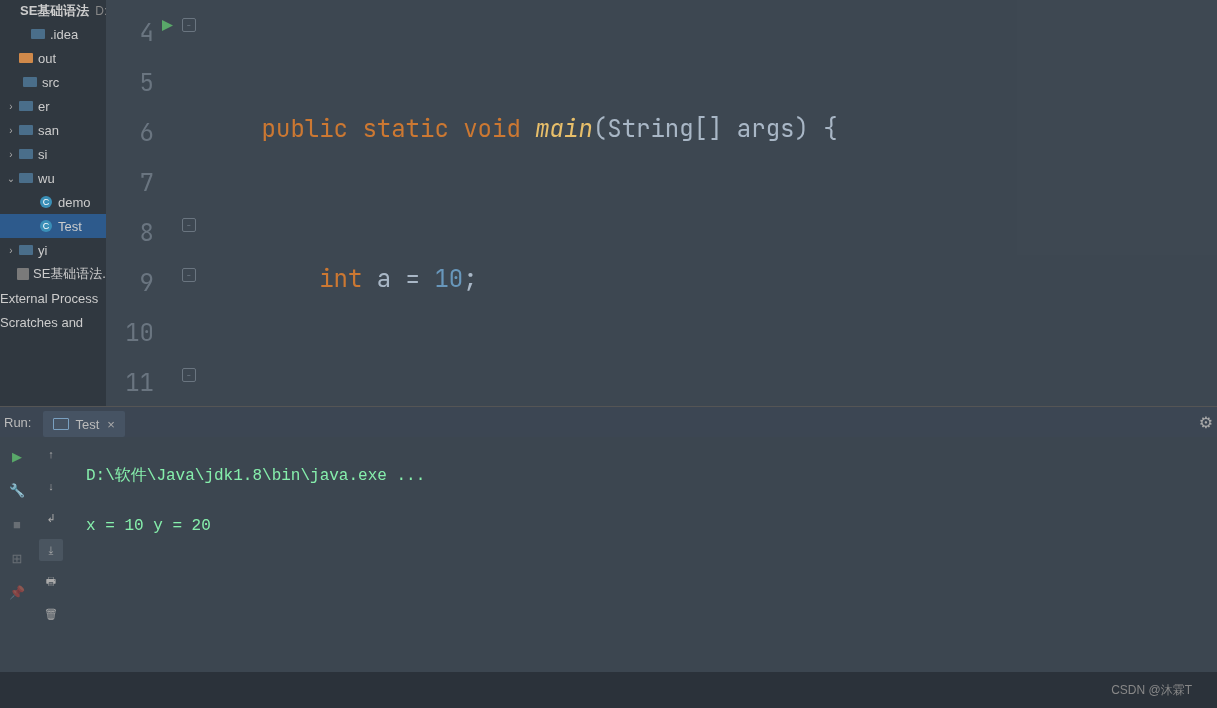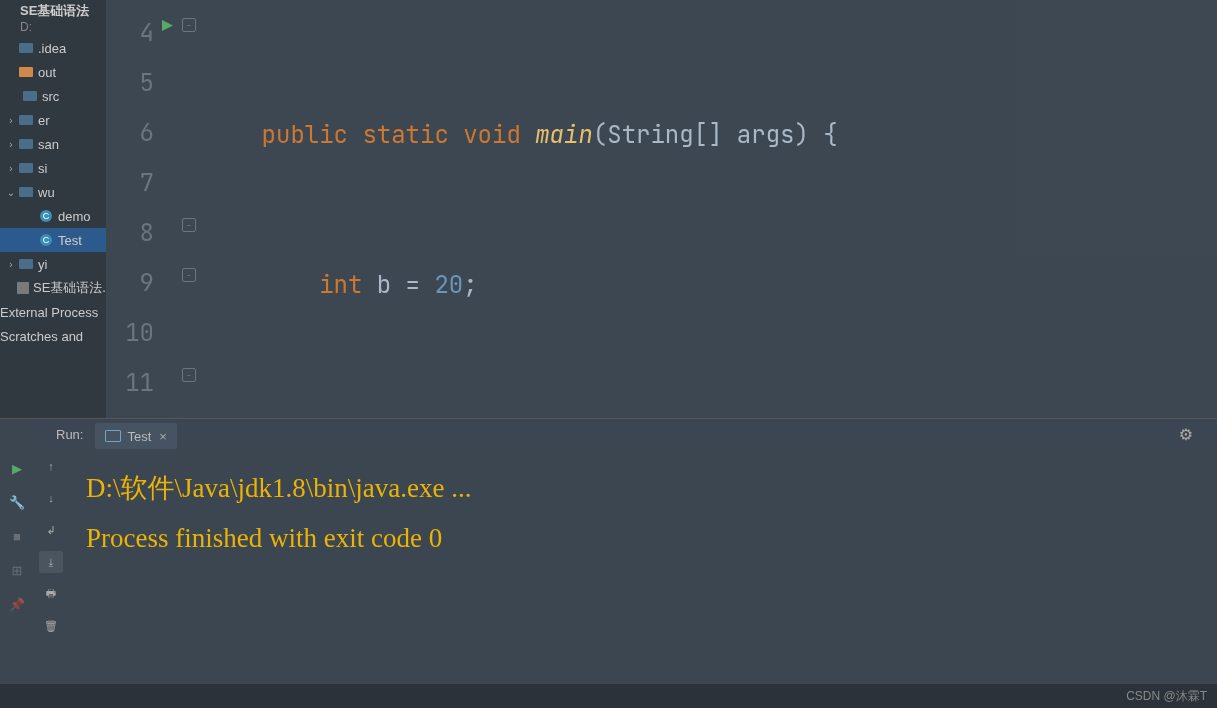--- a/index.html
+++ b/index.html
@@ -1,70 +1,70 @@
 <!DOCTYPE html>
 <html><head>
 <meta charset="utf-8">
 <style>
 * { margin: 0; padding: 0; box-sizing: border-box; }
 body { width: 1217px; height: 708px; background: #3c4650; font-family: "Segoe UI", sans-serif; font-size: 13px; color: #bbbbbb; overflow: hidden; display: flex; flex-direction: column; }
 .main-area { display: flex; flex: 1; overflow: hidden; }
 .sidebar { width: 106px; background: rgba(30,35,40,0.4); overflow: hidden; }
-.tree-header { display: flex; padding: 2px 20px; white-space: nowrap; flex-direction: column; }
+.tree-header { display: flex; align-items: center; padding: 2px 20px; white-space: nowrap; }
 .tree-header .title { font-weight: bold; color: #ccc; margin-right: 6px; }
 .tree-header .path { color: #888; font-size: 12px; }
 .tree-row { display: flex; align-items: center; height: 24px; white-space: nowrap; cursor: pointer; }
 .tree-row .chev { width: 14px; text-align: center; color: #aaa; font-size: 10px; }
 .tree-row .icon { width: 16px; height: 16px; display: inline-flex; align-items: center; justify-content: center; margin-right: 4px; }
 .folder-icon { width: 14px; height: 10px; background: #4a6e8a; border-radius: 1px; }
 .folder-icon.orange { background: #d0894a; }
 .file-icon { width: 12px; height: 12px; border-radius: 50%; background: #3a8fb7; display: flex; align-items: center; justify-content: center; font-size: 9px; color: #fff; }
 .lib-icon { width: 12px; height: 12px; background: #7a7a7a; border-radius: 1px; }
 .tree-row.selected { background: #2d5a8c; color: #fff; }
 .tree-row .label { color: #ccc; }
 .editor { flex: 1; display: flex; position: relative; background: rgba(80,90,100,0.1); font-family: "JetBrains Mono", "Consolas", monospace; font-size: 24px; }
 .gutter { width: 48px; text-align: right; color: #6a7580; line-height: 50px; padding-top: 8px; }
 .gutter-extra { width: 50px; position: relative; }
 .gutter-line { height: 50px; display: flex; align-items: center; position: relative; }
 .run-gutter { color: #59a869; font-size: 18px; }
 .fold-marker { width: 14px; height: 14px; border: 1px solid #6a7580; border-radius: 2px; font-size: 10px; display: flex; align-items: center; justify-content: center; color: #6a7580; position: absolute; right: 8px; }
-.code-area { flex: 1; padding-top: 10px; line-height: 50px; white-space: pre; }
+.code-area { flex: 1; padding-top: 4px; line-height: 50px; white-space: pre; }
 .code-line { height: 50px; }
 .kw { color: #cc7832; }
 .fn { color: #e8bf6a; font-style: italic; }
 .num { color: #6897bb; }
 .par { color: #a9b7c6; }
 .run-panel { height: 266px; display: flex; flex-direction: column; border-top: 1px solid #555; }
-.run-tabbar { height: 30px; background: rgba(60,70,85,0.6); display: flex; align-items: center; padding: 0 24px; color: #bbb; margin-left: 32px; }
+.run-tabbar { height: 30px; background: rgba(60,70,85,0.6); display: flex; align-items: center; padding: 0 4px; color: #bbb; }
 .run-tabbar .label { margin-right: 12px; }
 .run-tab { display: flex; align-items: center; background: rgba(80,95,115,0.5); height: 26px; padding: 0 10px; border-radius: 2px; margin-top: 4px; }
 .run-tab .tab-icon { width: 16px; height: 12px; border: 1px solid #7aa0c0; border-radius: 1px; margin-right: 6px; }
 .run-tab .close { margin-left: 8px; color: #aaa; cursor: pointer; }
 .run-tabbar .gear { margin-left: auto; color: #aaa; cursor: pointer; font-size: 16px; }
 .run-body { flex: 1; display: flex; }
 .run-toolbar { width: 34px; display: flex; flex-direction: column; align-items: center; padding-top: 8px; gap: 12px; color: #aaa; }
 .run-toolbar .btn { width: 22px; height: 22px; display: flex; align-items: center; justify-content: center; cursor: pointer; }
 .run-toolbar .btn.play { color: #59a869; }
 .run-sidebar2 { width: 34px; display: flex; flex-direction: column; align-items: center; padding-top: 6px; gap: 10px; color: #aaa; font-size: 11px; }
 .run-sidebar2 .btn { width: 24px; height: 22px; display: flex; align-items: center; justify-content: center; cursor: pointer; border-radius: 2px; }
 .run-sidebar2 .btn.active { background: #4a5560; }
-.run-output { flex: 1; padding: 14px 18px; font-family: Liberation Serif, serif; font-size: 27px; color: #eab308; line-height: 50px; white-space: pre; }
-.bottom-bar { height: 24px; background: rgba(25,30,35,0.5); display: flex; align-items: center; padding: 0 10px; font-size: 12px; color: #888; }
+.run-output { flex: 1; padding: 14px 18px; font-family: Liberation Mono, monospace; font-size: 16px; color: #86efac; line-height: 50px; white-space: pre; }
+.bottom-bar { height: 36px; background: rgba(25,30,35,0.5); display: flex; align-items: center; padding: 0 25px; font-size: 12px; color: #888; }
 .bottom-bar .watermark { margin-left: auto; }
 </style>
 </head>
 <body>
 
 <div class="main-area">
   <div class="sidebar">
     <div class="tree-header">
       <span class="title">SE基础语法</span>
       <span class="path">D:</span>
     </div>
-    <div class="tree-row" style="padding-left:4px">
+    <div class="tree-row" style="padding-left:16px">
       <span class="chev"></span>
       <span class="icon">
           <span class="folder-icon"></span>
         </span>
       <span class="label">.idea</span>
     </div>
     <div class="tree-row" style="padding-left:4px">
       <span class="chev"></span>
       <span class="icon">
           <span class="folder-icon orange"></span>
@@ -167,20 +167,21 @@
           <span class="fold-marker">−</span>
         </div>
       <div class="gutter-line"></div>
       <div class="gutter-line">
           <span class="fold-marker">−</span>
         </div>
       <div class="gutter-line"></div>
     </div>
     <div class="code-area">
       <div class="code-line">    <span class="kw">public static void </span><span class="fn">main</span><span class="par">(String[] args) {</span></div>
+      <div class="code-line">        <span class="kw">int </span><span class="par">a = </span><span class="num">10</span><span class="par">;</span></div>
       <div class="code-line">        <span class="kw">int </span><span class="par">b = </span><span class="num">20</span><span class="par">;</span></div>
       
       
       
       
       
       
     </div>
   </div>
 </div>
@@ -204,19 +205,19 @@
       <span class="btn" style="opacity:.4">📌</span>
     </div>
     <div class="run-sidebar2">
       <span class="btn">↑</span>
       <span class="btn">↓</span>
       <span class="btn">↲</span>
       <span class="btn active">⤓</span>
       <span class="btn">🖶</span>
       <span class="btn">🗑</span>
     </div>
-    <div class="run-output"><div>D:\软件\Java\jdk1.8\bin\java.exe ...</div><div></div><div>Process finished with exit code 0</div></div>
+    <div class="run-output"><div>D:\软件\Java\jdk1.8\bin\java.exe ...</div><div>x = 10 y = 20</div><div></div></div>
   </div>
 </div>
 
 <div class="bottom-bar">
   <span class="watermark">CSDN @沐霖T</span>
 </div>
 
 </body></html>

